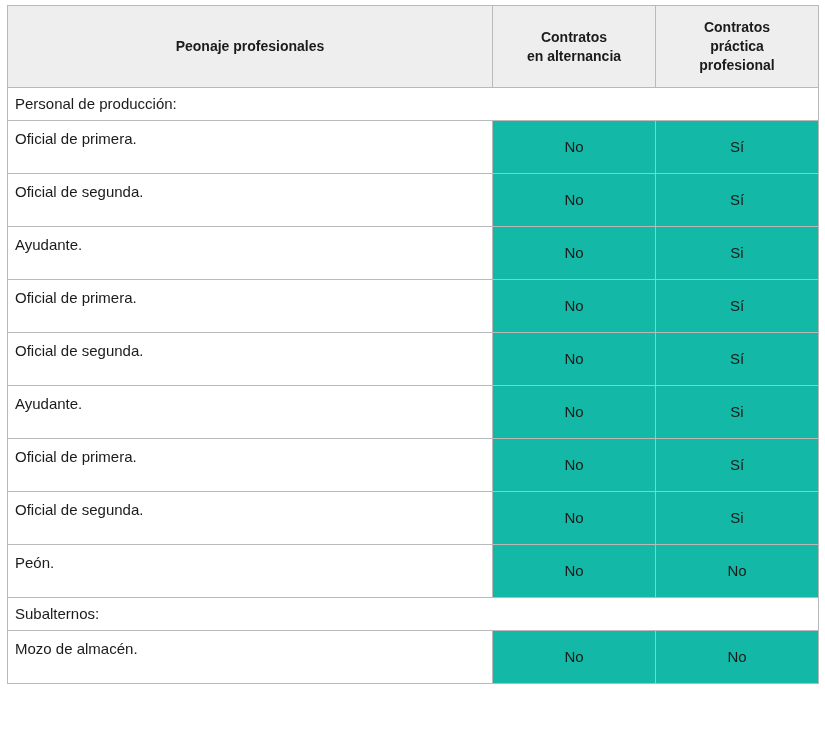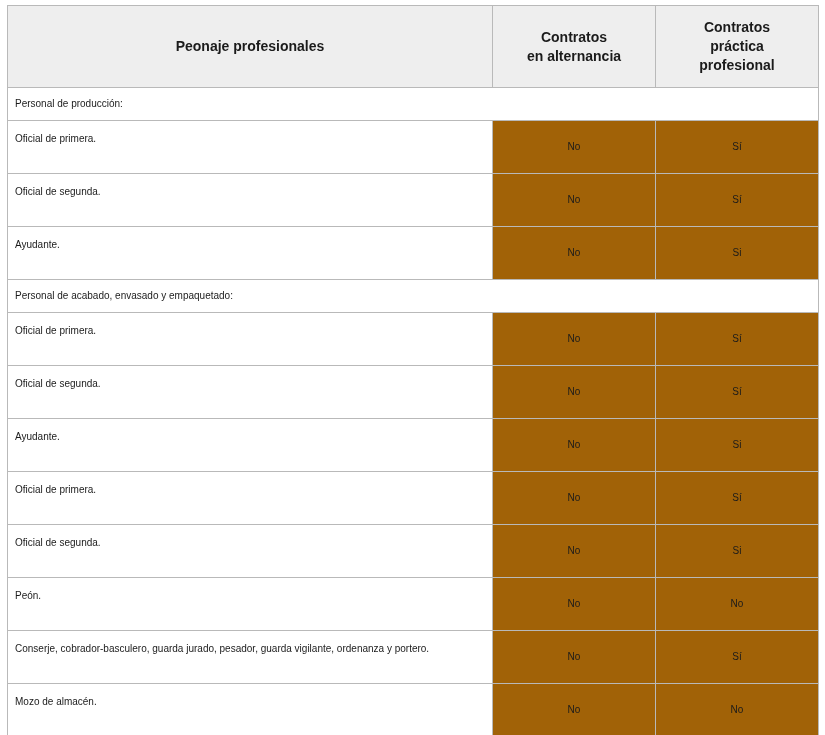--- a/index.html
+++ b/index.html
@@ -18,21 +18,21 @@
   table.doc-table {
     border-collapse: collapse;
     table-layout: fixed;
     width: 811px;
   }
   .doc-table col.c1 { width: 485px; }
   .doc-table col.c2 { width: 163px; }
   .doc-table col.c3 { width: 163px; }
   .doc-table th, .doc-table td {
     border: 1px solid #b9b9b9;
-    font-size: 10px;
+    font-size: 15px;
     line-height: 20px;
     vertical-align: middle;
   }
   .doc-table thead tr { height: 82px; }
   .doc-table th {
     background: #eeeeee;
     font-weight: bold;
     font-size: 14px;
     line-height: 19px;
     text-align: center;
@@ -46,21 +46,21 @@
   }
   td.label-cell {
     padding: 8px 10px 24px 7px;
     text-align: left;
     background: #ffffff;
     margin-left: 22px;
   }
   td.value-cell {
     padding: 8px 4px;
     text-align: center;
-    background: #a16207;
+    background: #14b8a6;
   }
 </style>
 </head>
 <body>
 
 <div class="page">
   <table class="doc-table">
     <colgroup>
       <col class="c1">
         <col class="c2">
@@ -89,23 +89,20 @@
           <td class="label-cell">Oficial de segunda.</td>
           <td class="value-cell">No</td>
           <td class="value-cell">Sí</td>
         </tr>
         <tr>
           <td class="label-cell">Ayudante.</td>
           <td class="value-cell">No</td>
           <td class="value-cell">Si</td>
         </tr>
         <tr>
-          <td colspan="3" class="section-cell">Personal de acabado, envasado y empaquetado:</td>
-        </tr>
-        <tr>
           <td class="label-cell">Oficial de primera.</td>
           <td class="value-cell">No</td>
           <td class="value-cell">Sí</td>
         </tr>
         <tr>
           <td class="label-cell">Oficial de segunda.</td>
           <td class="value-cell">No</td>
           <td class="value-cell">Sí</td>
         </tr>
         <tr>
@@ -122,23 +119,21 @@
           <td class="label-cell">Oficial de segunda.</td>
           <td class="value-cell">No</td>
           <td class="value-cell">Si</td>
         </tr>
         <tr>
           <td class="label-cell">Peón.</td>
           <td class="value-cell">No</td>
           <td class="value-cell">No</td>
         </tr>
         <tr>
-          <td class="label-cell">Conserje, cobrador-basculero, guarda jurado, pesador, guarda vigilante, ordenanza y portero.</td>
-          <td class="value-cell">No</td>
-          <td class="value-cell">Sí</td>
+          <td colspan="3" class="section-cell">Subalternos:</td>
         </tr>
         <tr>
           <td class="label-cell">Mozo de almacén.</td>
           <td class="value-cell">No</td>
           <td class="value-cell">No</td>
         </tr>
       </tbody>
   </table>
 </div>
 

